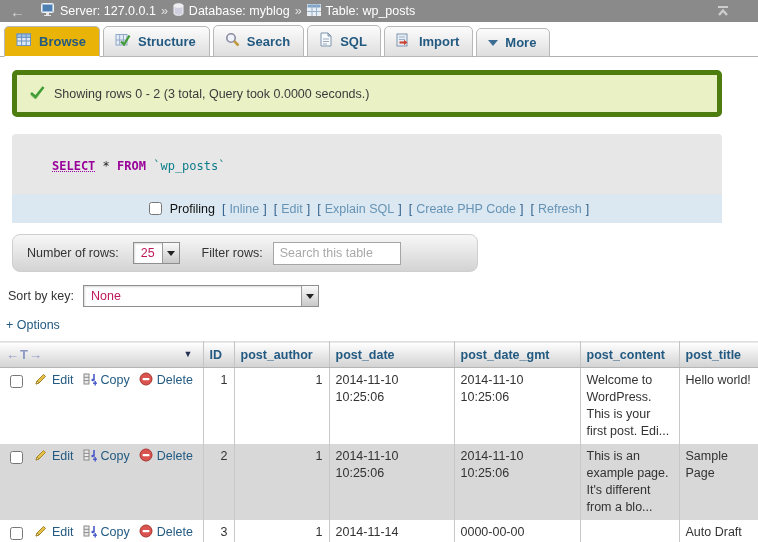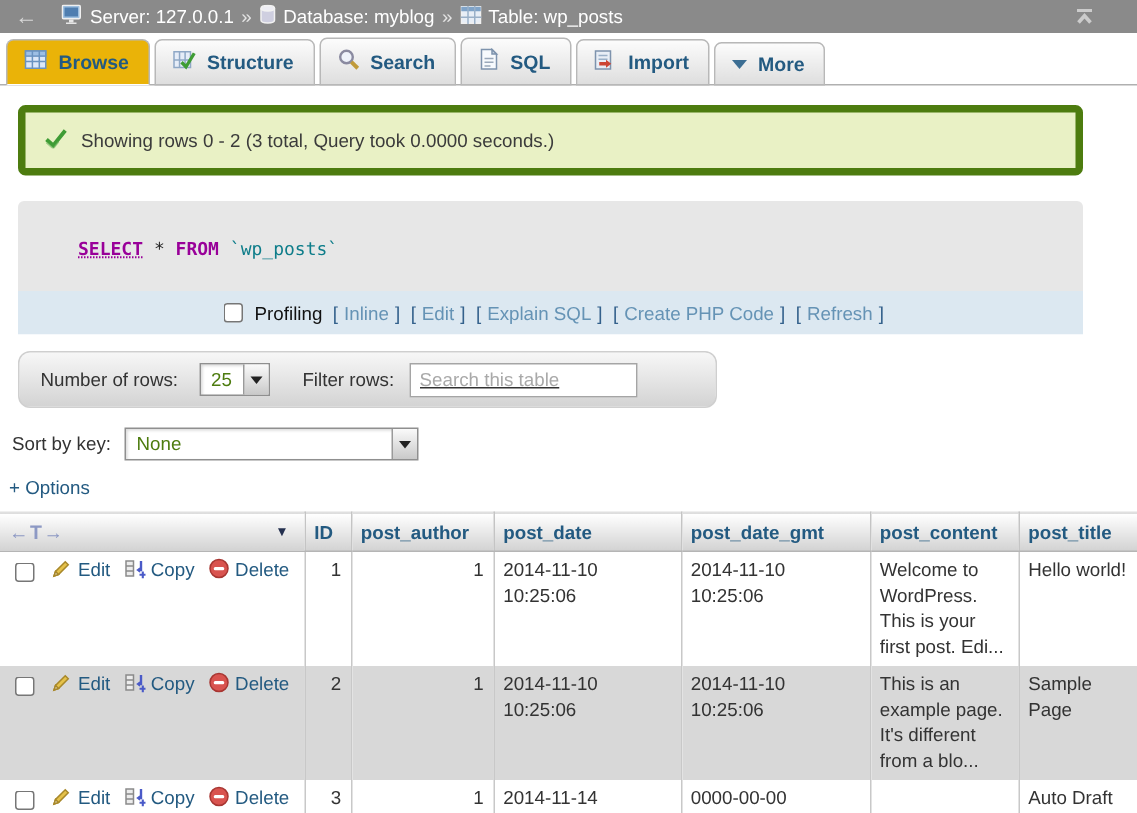--- a/index.html
+++ b/index.html
@@ -60,29 +60,29 @@
     background:linear-gradient(#f7f7f7,#d3d3d3); border:1px solid #cfcfcf;
     display:flex; align-items:center; padding:0 14px; font-size:12.5px; color:#333;
   }
   .controls .lbl1 { margin-right:14px; }
   .controls .lbl2 { margin-left:22px; margin-right:10px; }
   .wselect {
     display:inline-flex; align-items:stretch; height:22px;
     background:#fff; border:1px solid #8f8f8f; box-shadow:inset 1px 1px 2px rgba(0,0,0,.15);
     cursor:pointer;
   }
-  .wselect .val { padding:3px 7px 0 7px; font-size:12.5px; color:#4d7c0f; }
+  .wselect .val { padding:3px 7px 0 7px; font-size:12.5px; color:#be185d; }
   .wselect .btn {
     width:17px; background:linear-gradient(#fafafa,#c9c9c9);
     border-left:1px solid #9a9a9a; display:flex; align-items:center; justify-content:center;
   }
   .wselect .tri { width:0; height:0; border-left:4px solid transparent; border-right:4px solid transparent; border-top:5px solid #222; }
   .filter-input {
-    width:152px; height:23px; border:1px solid #a5a5a5; padding:2px 6px;
-    font-family:"Liberation Sans", sans-serif; font-size:12.5px; color:#333;text-decoration:underline;
+    width:128px; height:23px; border:1px solid #a5a5a5; padding:2px 6px;
+    font-family:"Liberation Sans", sans-serif; font-size:12.5px; color:#333;
   }
   .filter-input::placeholder { color:#a9a9a9; }
   
   .sortrow { margin:13px 0 0 8px; display:flex; align-items:center; gap:9px; font-size:12.5px; }
   .options { margin:11px 0 0 6px; font-size:12.5px; }
   .options a { color:#235a81; text-decoration:none; cursor:pointer; }
   
   table.grid {
     margin-top:9px; width:758px; border-collapse:collapse; table-layout:fixed;
     font-size:12.5px;
@@ -239,21 +239,21 @@
     <span class="btn">
         <span class="tri"></span>
       </span>
   </span>
   <span class="lbl2">Filter rows:</span>
   <input class="filter-input" type="text" placeholder="Search this table" style="">
 </div>
 
 <div class="sortrow">
   <span>Sort by key:</span>
-  <span class="wselect" style="width:196px;">
+  <span class="wselect" style="width:236px;">
     <span class="val" style="flex:1;">None</span>
     <span class="btn">
         <span class="tri"></span>
       </span>
   </span>
 </div>
 
 <div class="options">
   <a>+ Options</a>
 </div>

